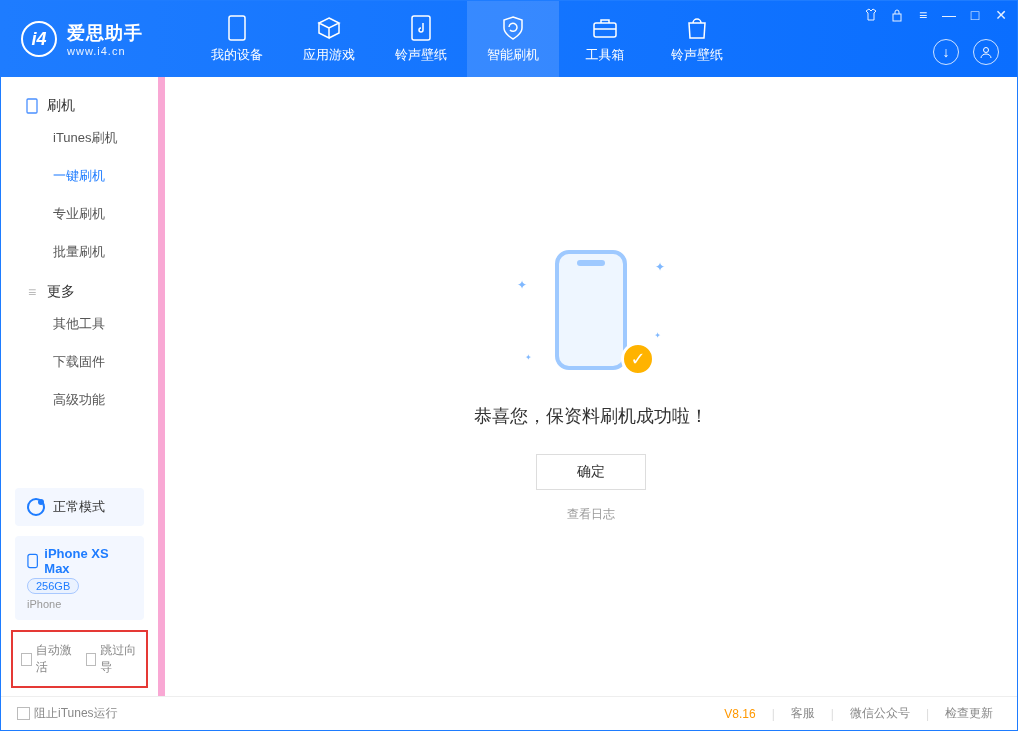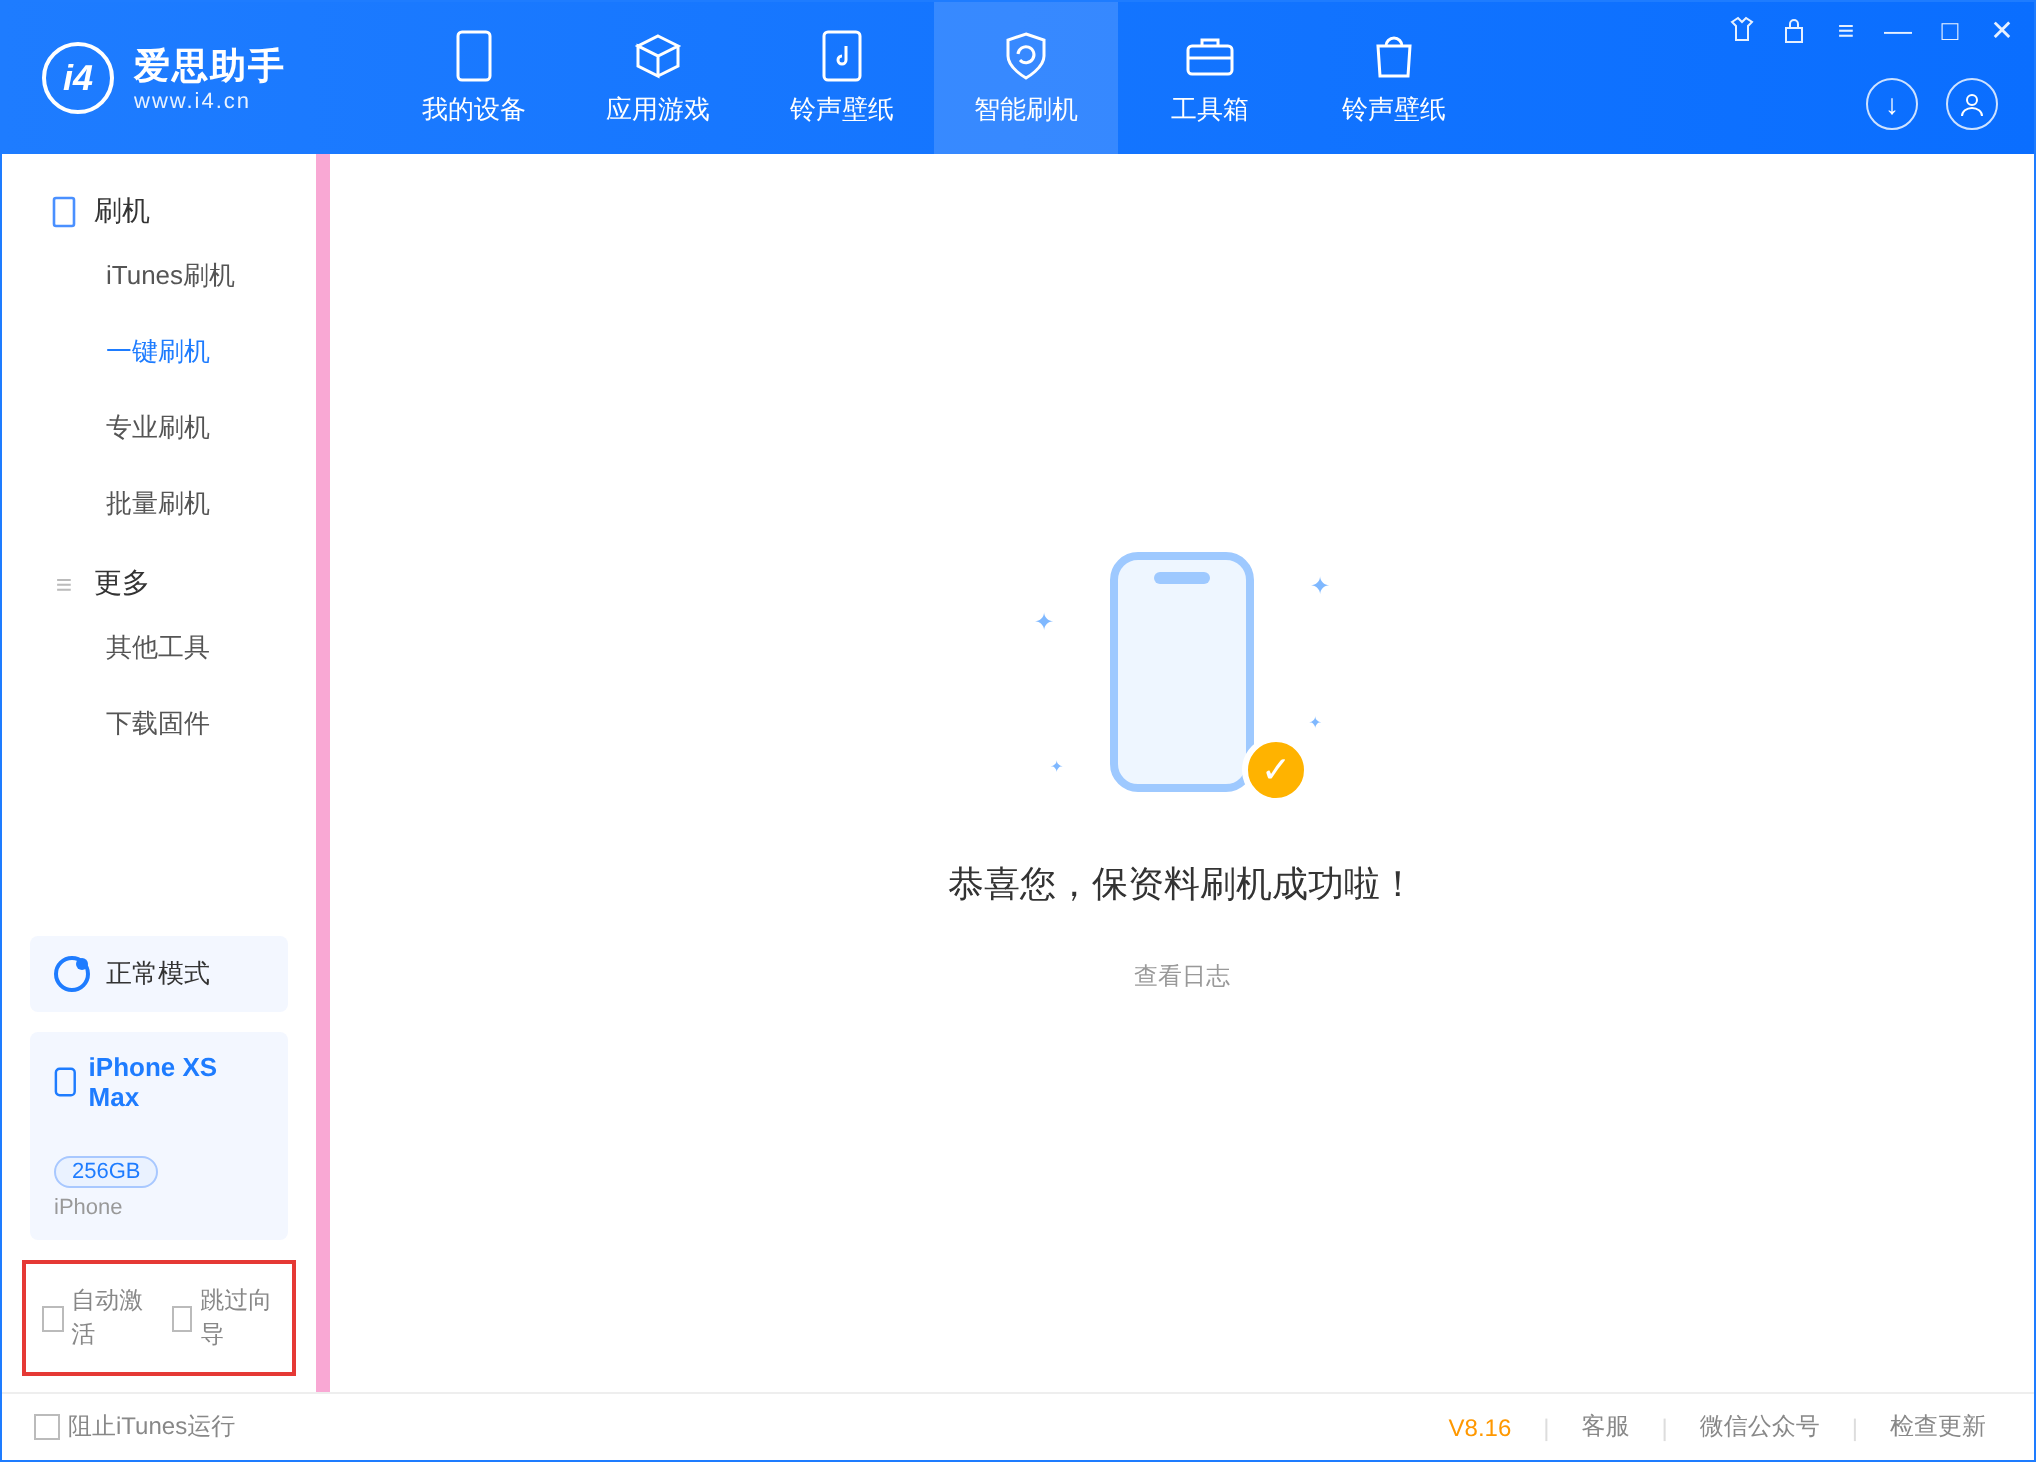--- a/index.html
+++ b/index.html
@@ -32,21 +32,21 @@
 .side-item { padding: 10px 0 10px 52px; font-size: 13px; color: #555; cursor: pointer; }
 .side-item.active { color: #1e7cff; }
 
 .device-panel { padding: 10px 14px; }
 .mode-box { background: #f3f7ff; border-radius: 4px; padding: 10px 12px; display: flex; align-items: center; gap: 8px; margin-bottom: 10px; }
 .mode-icon { width: 18px; height: 18px; border: 2px solid #1e7cff; border-radius: 50%; position: relative; }
 .mode-icon::after { content: ""; width: 6px; height: 6px; background: #1e7cff; border-radius: 50%; position: absolute; right: -1px; top: -1px; }
 .mode-text { font-size: 13px; color: #333; }
 .device-box { background: #f3f7ff; border-radius: 4px; padding: 10px 12px; }
 .device-name { font-size: 13px; font-weight: bold; color: #1e7cff; display: flex; align-items: center; gap: 6px; }
-.device-cap { display: inline-block; margin-top: 22px; border: 1px solid #a8c8ff; color: #1e7cff; font-size: 11px; padding: 1px 8px; border-radius: 10px; background: #eaf2ff; }
+.device-cap { display: inline-block; margin-top: 2px; border: 1px solid #a8c8ff; color: #1e7cff; font-size: 11px; padding: 1px 8px; border-radius: 10px; background: #eaf2ff; }
 .device-type { font-size: 11px; color: #999; margin-top: 4px; }
 
 .highlight-box { border: 2px solid #e53935; margin: 0 10px 8px 10px; padding: 10px 8px; display: flex; gap: 12px; align-items: flex-start; }
 .cb { width: 13px; height: 13px; border: 1px solid #bbb; display: inline-block; vertical-align: middle; margin-right: 4px; background: #fff; }
 .cb-label { font-size: 12px; color: #888; display: inline-flex; align-items: center; cursor: pointer; }
 
 
 .main { flex: 1; display: flex; flex-direction: column; align-items: center; justify-content: center; position: relative; }
 .success-illus { position: relative; width: 120px; height: 130px; margin-bottom: 24px; }
 .phone-shape { width: 72px; height: 120px; border: 4px solid #9ec9ff; border-radius: 14px; background: #eef6ff; margin: 0 auto; position: relative; }
@@ -175,20 +175,21 @@
       <div class="side-item active">一键刷机</div>
       <div class="side-item">专业刷机</div>
       <div class="side-item">批量刷机</div>
 
       <div class="side-group">
         <span class="side-group-icon" style="color:#bbb">≡</span>
         <span>更多</span>
       </div>
       <div class="side-item">其他工具</div>
       <div class="side-item">下载固件</div>
+      <div class="side-item">高级功能</div>
     </div>
 
     <div class="device-panel">
       <div class="mode-box">
         <span class="mode-icon"></span>
         <span class="mode-text">正常模式</span>
       </div>
       <div class="device-box">
         <div class="device-name">
           <svg width="12" height="16" viewBox="0 0 12 16">
@@ -216,20 +217,21 @@
   <div class="main">
     <div class="success-illus">
       <span class="sparkle s1">✦</span>
       <span class="sparkle s2">✦</span>
       <span class="sparkle s3">✦</span>
       <span class="sparkle s4">✦</span>
       <div class="phone-shape"></div>
       <div class="badge">✓</div>
     </div>
     <div class="success-text">恭喜您，保资料刷机成功啦！</div>
+    <button class="ok-btn">确定</button>
     <a class="log-link">查看日志</a>
   </div>
 
 </div>
 
 <div class="footer">
   <label class="cb-label">
       <span class="cb"></span>
       <span>阻止iTunes运行</span>
     </label>

